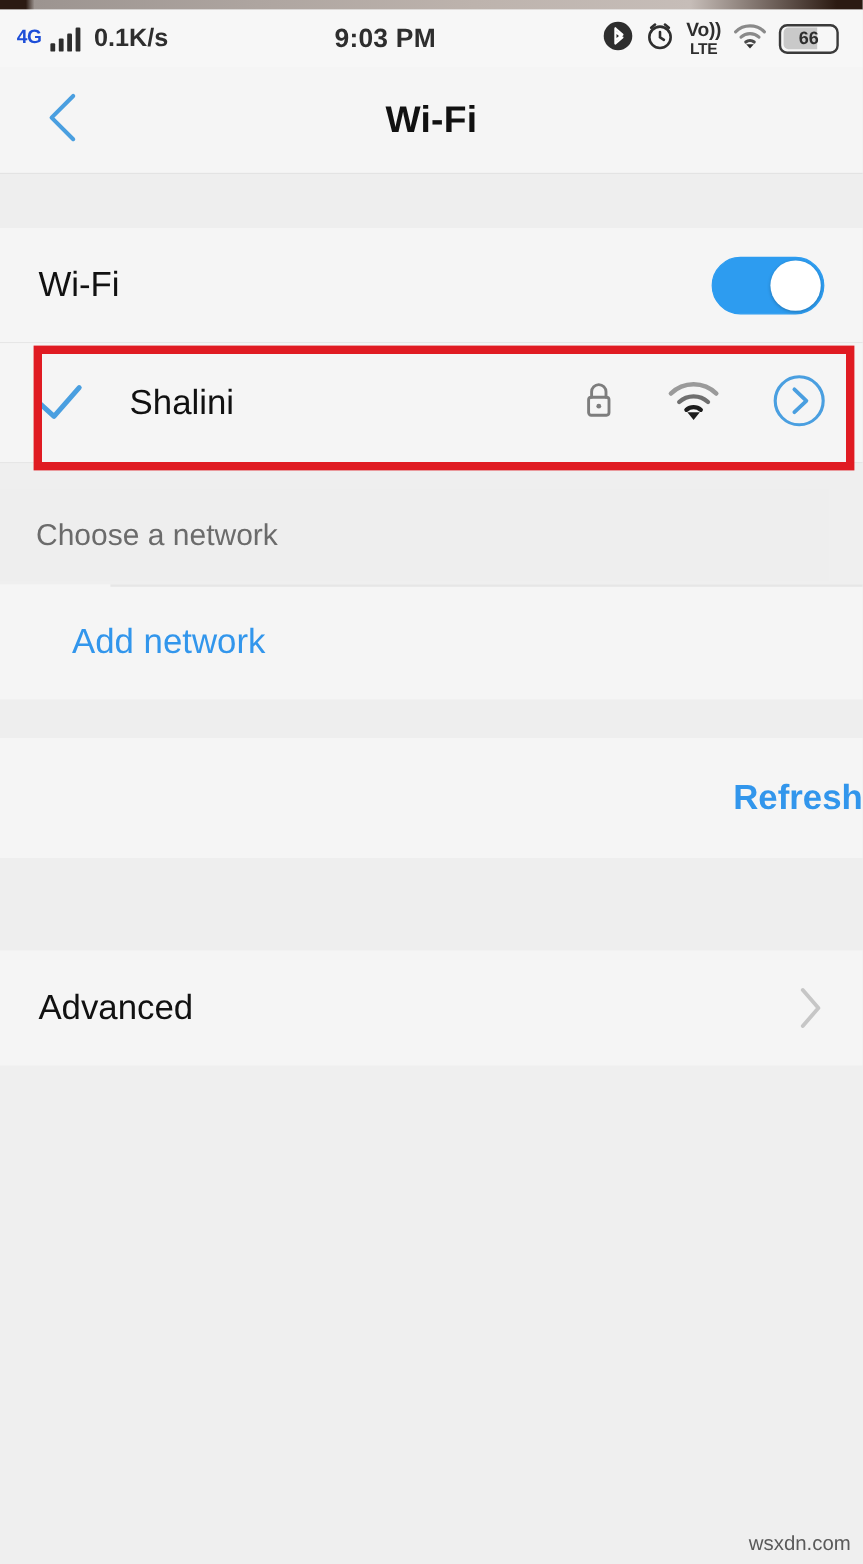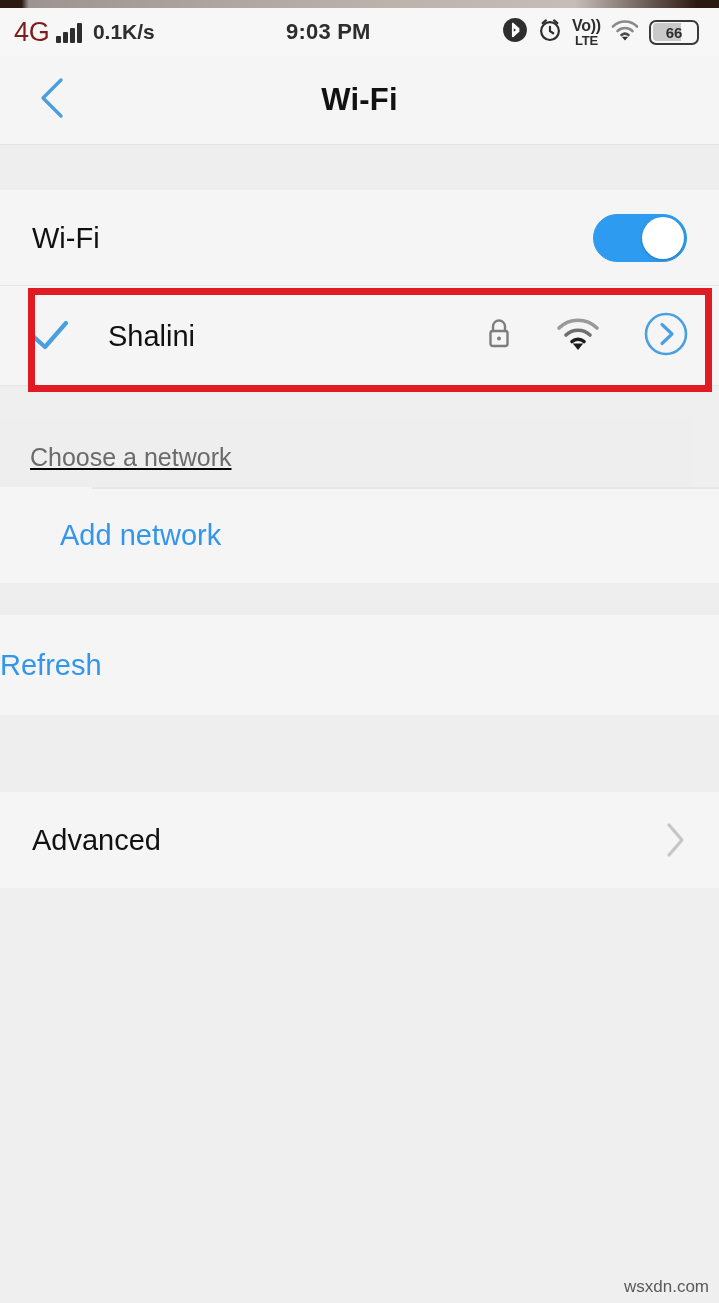--- a/index.html
+++ b/index.html
@@ -18,21 +18,21 @@
     background: linear-gradient(90deg,#2b1a12 0%,#2b1a12 3%,#9c9490 4%,#aea5a0 30%,#bdb3ad 55%,#c6bdb8 80%,#2b1a12 97%,#2b1a12 100%);
   }
 
   
   .statusbar {
     position: absolute; top: 8px; left: 0; width: 719px; height: 48px;
     background: #f7f7f7;
     display: flex; align-items: center; padding: 0 14px;
   }
   .sb-left { display: flex; align-items: center; gap: 7px; flex: 0 0 auto; }
-  .sb-4g { font-size: 27px; font-weight: normal; color: #7f1d1d; letter-spacing: -0.3px; }
+  .sb-4g { font-size: 16px; font-weight: bold; color: #1d4ed8; letter-spacing: -0.3px; }
   .sig-bars { display: flex; align-items: flex-end; gap: 2.5px; height: 21px; }
   .sig-bars i { display: block; width: 4.5px; background: #2e2e2e; border-radius: 1px; }
   .sig-bars i:nth-child(1) { height: 7px; }
   .sig-bars i:nth-child(2) { height: 11px; }
   .sig-bars i:nth-child(3) { height: 15px; }
   .sig-bars i:nth-child(4) { height: 20px; }
   .sb-speed { font-size: 21px; font-weight: bold; color: #2e2e2e; margin-left: 4px; }
 
   .sb-center { flex: 1 1 auto; text-align: center; }
   .sb-time { font-size: 22px; font-weight: bold; color: #2e2e2e; letter-spacing: 0.2px; }
@@ -99,21 +99,21 @@
   .net-name { font-size: 29px; color: #111; margin-left: 36px; }
   .net-icons { margin-left: auto; display: flex; align-items: center; gap: 42px; }
 
   
   .section-head { height: 76px; display: flex; align-items: center; padding: 0 30px; background: #eeeeee; }
   .section-head span { font-size: 25px; color: #6b6b6b; }
 
   .add-row { height: 96px; padding-left: 60px; }
   .add-label { font-size: 29px; color: #3296ec; }
 
-  .refresh-row { height: 100px; justify-content: flex-start; }
+  .refresh-row { height: 100px; justify-content: flex-end; font-weight: bold; }
   .refresh-label { font-size: 29px; color: #3296ec; }
 
   .adv-row { height: 96px; padding: 0 30px 0 32px; }
   .adv-label { font-size: 29px; color: #111; }
   .adv-chevron { margin-left: auto; display: flex; align-items: center; }
 
   
   .red-box {
     position: absolute; left: 28px; top: 288px; width: 684px; height: 104px;
     border: 7px solid #e01b22; pointer-events: none; z-index: 5;
@@ -236,21 +236,21 @@
             <path d="M19 13.5 L29 23 L19 32.5" stroke="#4a9fe0" stroke-width="3.2" fill="none" stroke-linecap="round" stroke-linejoin="round"></path>
           </svg>
         </span>
       </span>
       <span class="divider-full"></span>
     </div>
   </div>
 
   <div class="red-box"></div>
 
-  <div class="section-head" style="position:absolute; top:419px; left:0; width:691px; height:76px;text-decoration:underline;">
+  <div class="section-head" style="position:absolute; top:408px; left:0; width:691px; height:76px;">
     <span>Choose a network</span>
   </div>
 
   <div class="card" style="position:absolute; top:487px; left:0; height:96px;">
     <div class="row add-row">
       <span class="add-label">Add network</span>
       <span class="divider-inset" style="top:0; bottom:auto;"></span>
     </div>
   </div>
 

